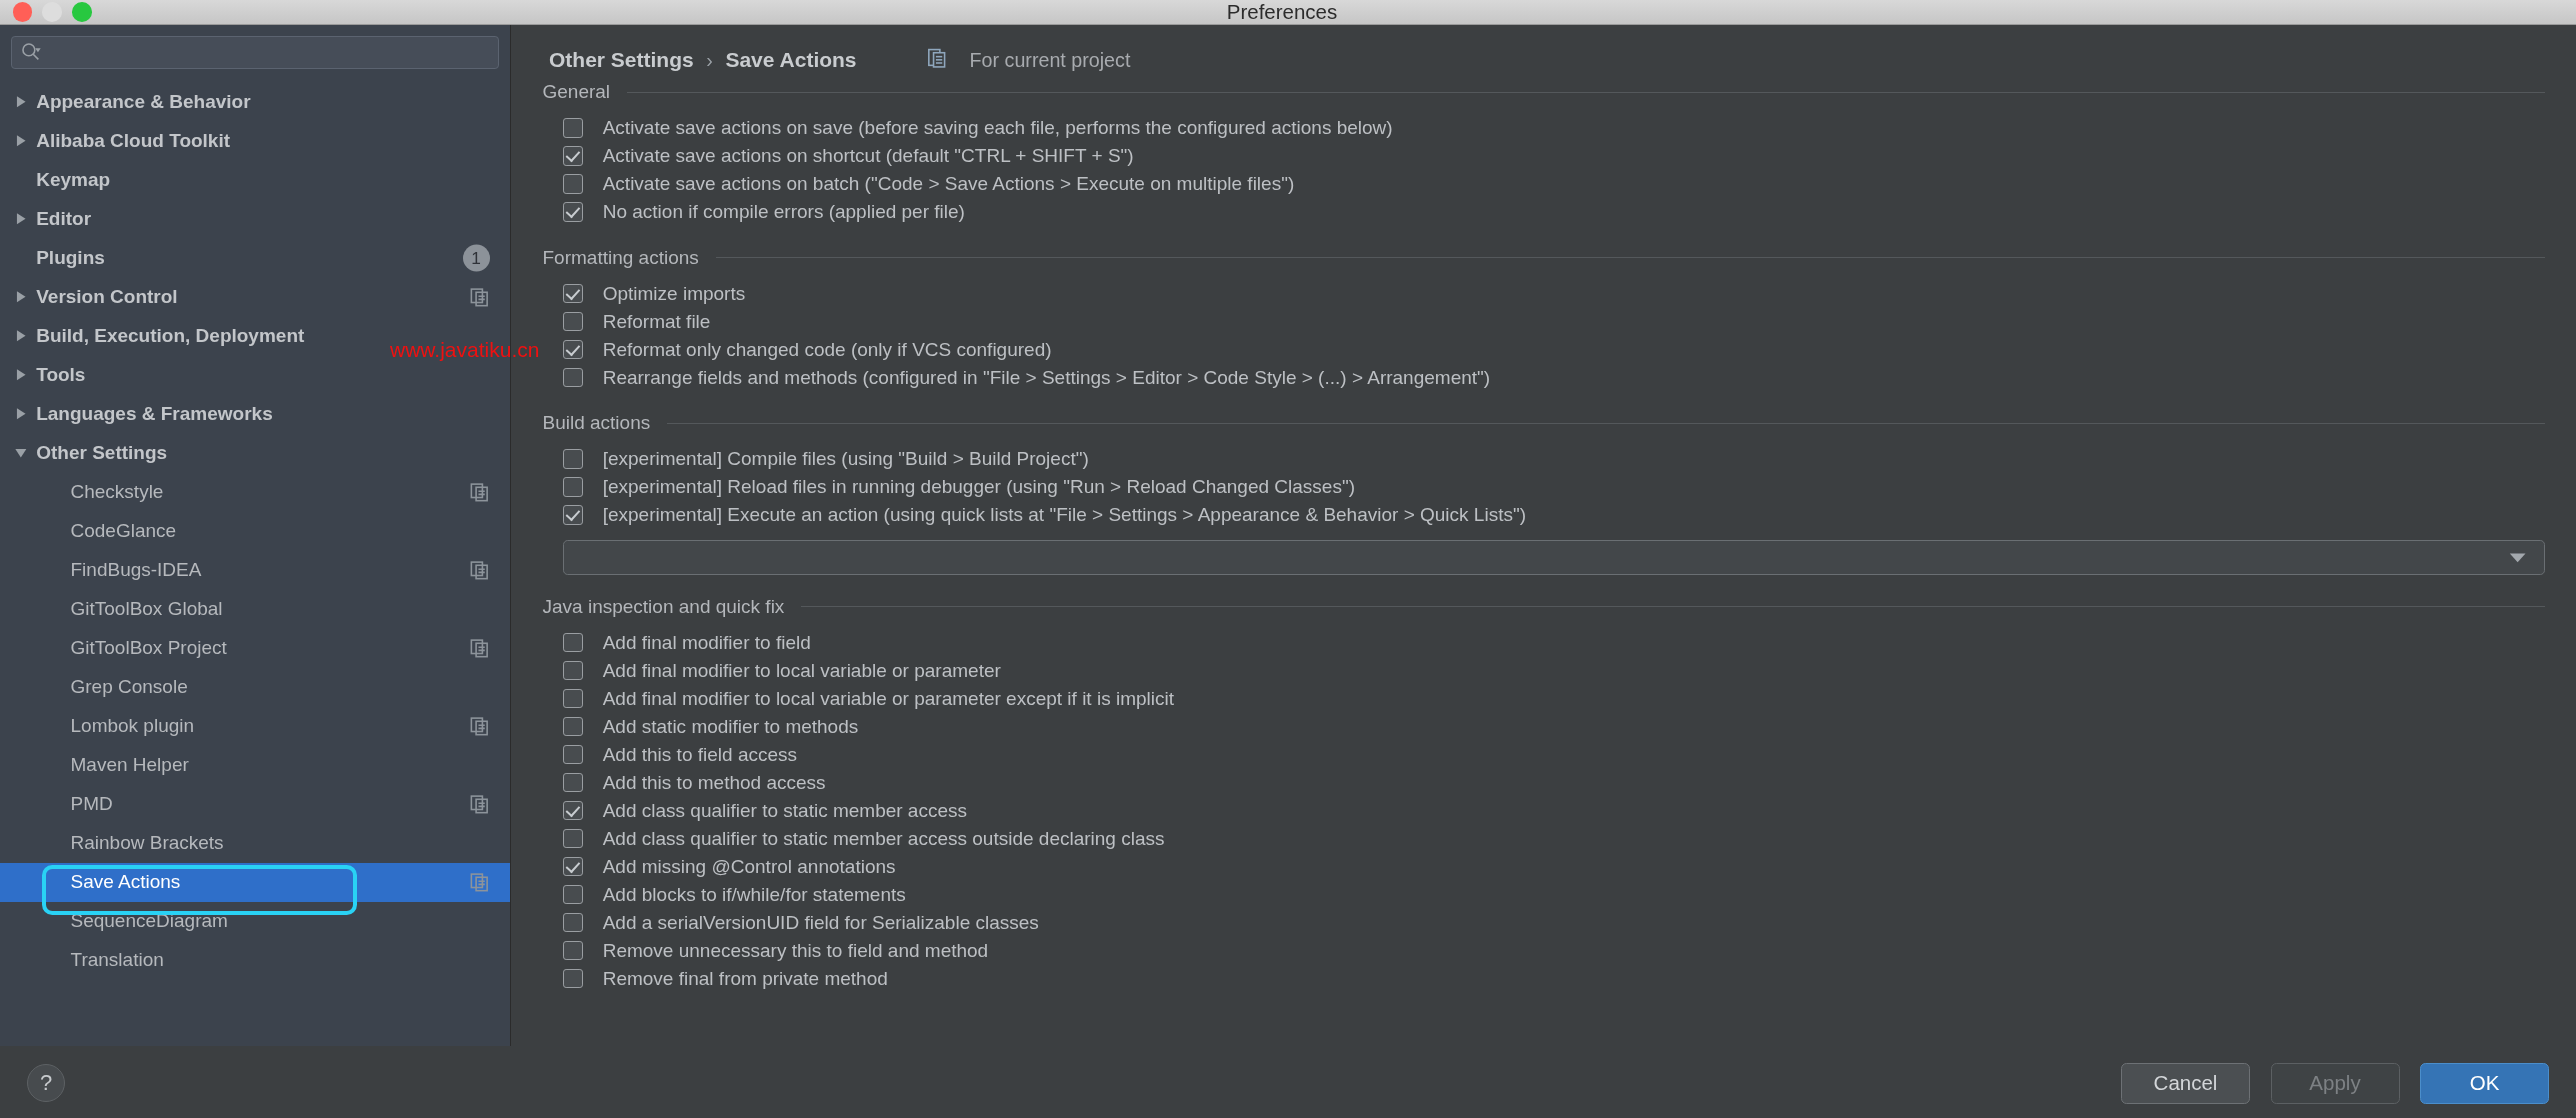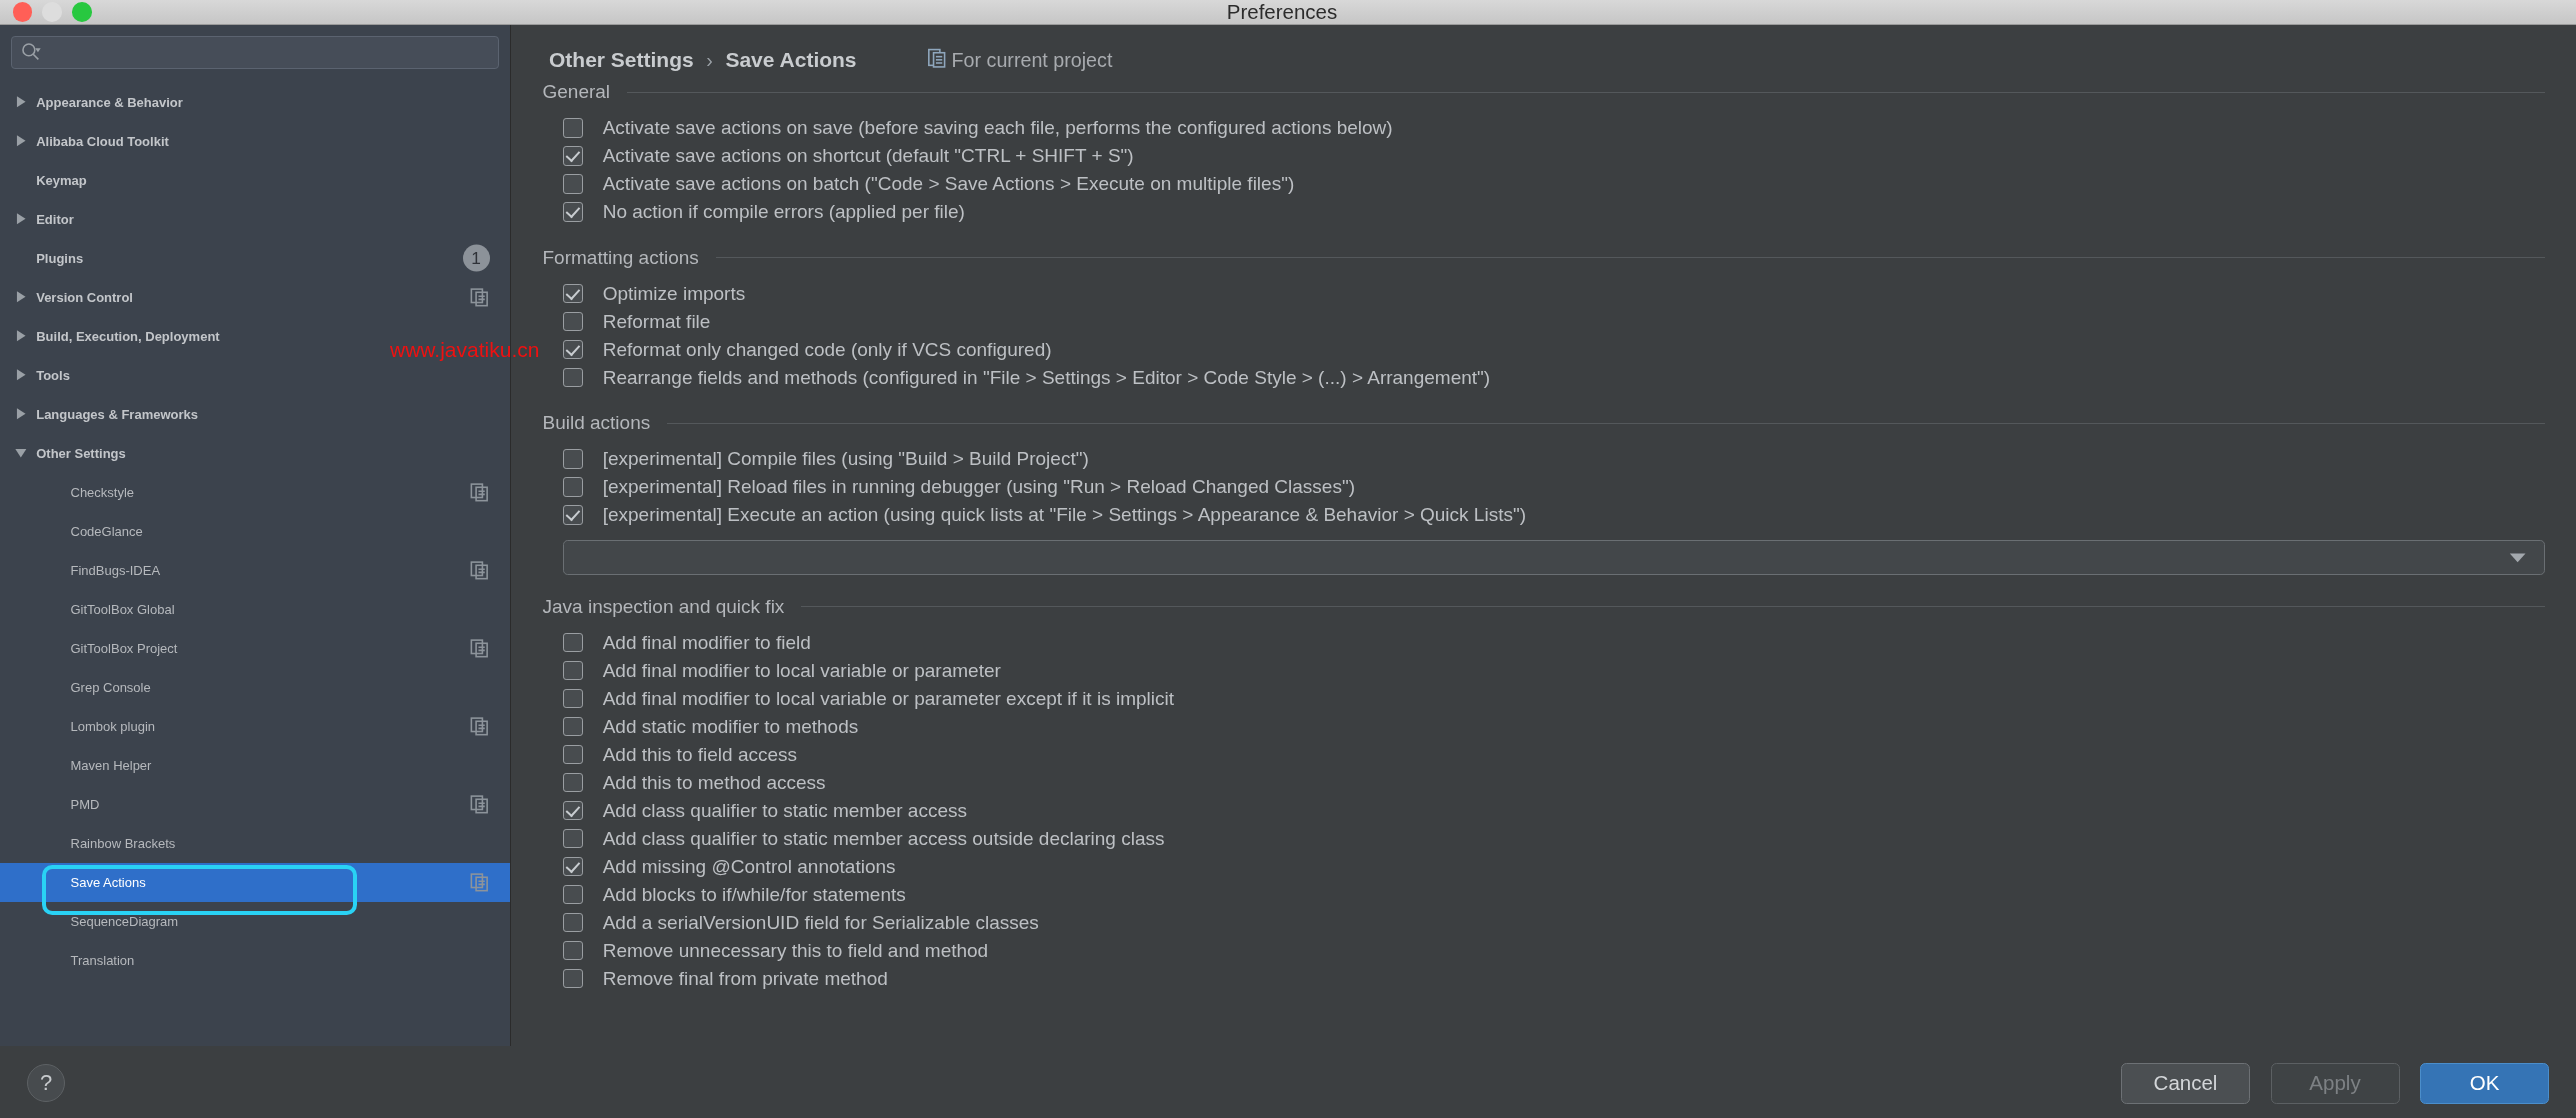--- a/index.html
+++ b/index.html
@@ -120,21 +120,21 @@
   .arrow {
     width: 20.5px;
     height: 20.5px;
     flex: 0 0 20.5px;
     display: flex;
     align-items: center;
     justify-content: center;
   }
   .arrow svg { display: block; }
   .tree-label {
-    font-size: 13px;
+    font-size: 19px;
     color: #b6b9bd;
     white-space: nowrap;
   }
   .tree-row.top > .tree-label {
     font-weight: bold;
     color: #c3c6ca;
     margin-left: 4.7px;
   }
   .tree-row.child > .tree-label {
     margin-left: 39px;
@@ -210,21 +210,21 @@
   }
   .crumb-sep {
     font-size: 19.7px;
     color: #9aa0a6;
     margin: 0 12.6px;
   }
   .scope {
     display: flex;
     align-items: center;
     margin-left: 71px;
-    gap: 5px;
+    gap: 23px;
   }
   .scope-label {
     font-size: 19.7px;
     color: #a8abaf;
     white-space: nowrap;
   }
 
   .panel {
     flex: 1 1 auto;
     padding: 20.5px 31.5px 0 31.5px;

